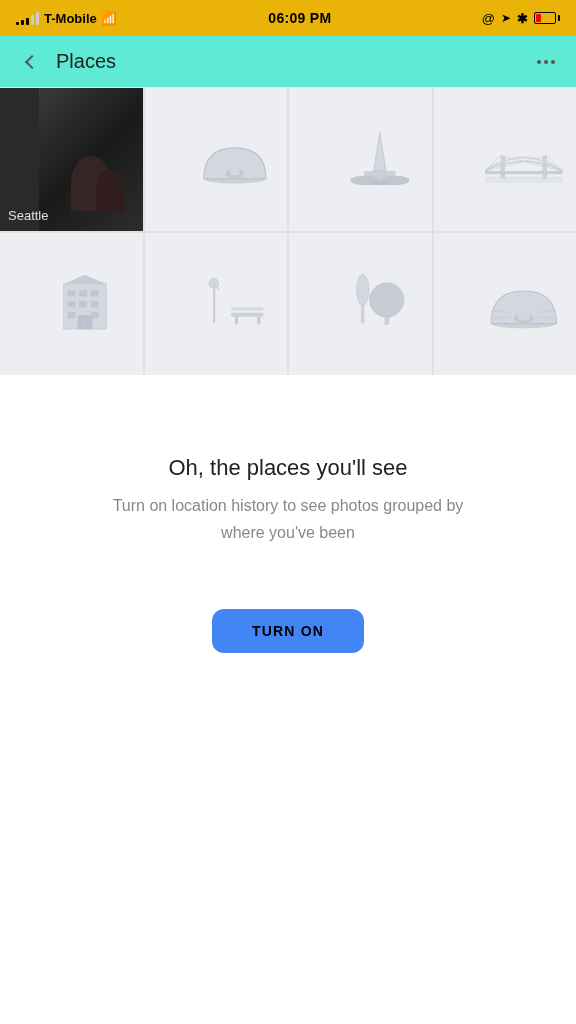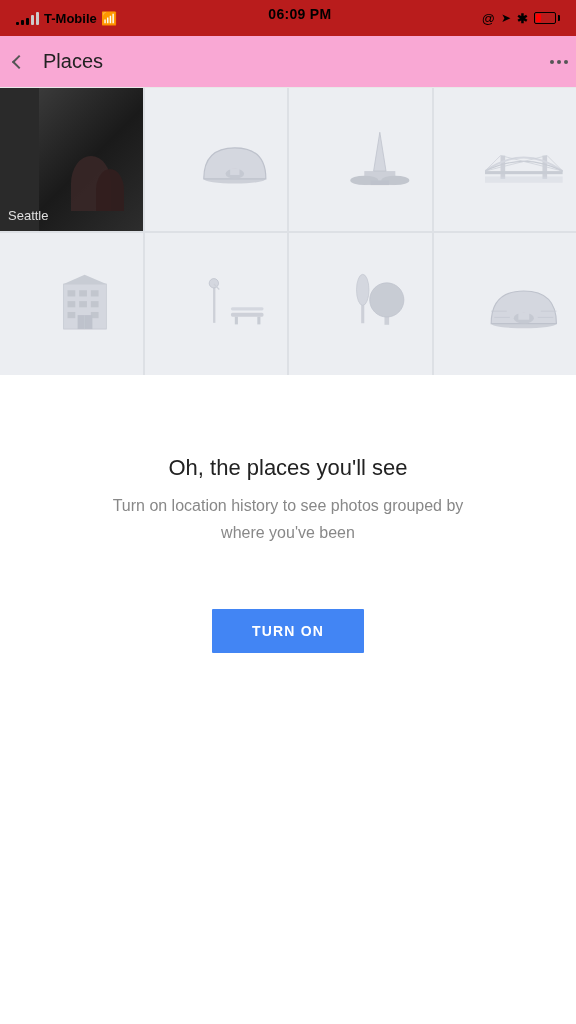--- a/index.html
+++ b/index.html
@@ -10,23 +10,24 @@
       min-height: 1024px;
       background: #ffffff;
       font-family: -apple-system, 'Helvetica Neue', Arial, sans-serif;
       overflow-x: hidden;
     }
 
     
     .status-bar {
       display: flex;
       justify-content: space-between;
+      align-items: center;
       padding: 6px 16px;
       height: 36px;
-      background: #b91c1c;
+      background: #eab308;
     }
     .status-left {
       display: flex;
       align-items: center;
       gap: 5px;
       font-size: 13px;
       font-weight: 600;
     }
     .status-center {
       font-size: 14px;
@@ -78,24 +79,24 @@
       height: 6px;
       background: #000;
       border-radius: 0 1px 1px 0;
     }
 
     
     .top-nav {
       display: flex;
       align-items: center;
       justify-content: space-between;
-      padding: 8px 1px;
+      padding: 8px 14px;
       height: 52px;
       border-bottom: 1px solid #e8e8e8;
-      background: #f9a8d4;
+      background: #5eead4;
     }
     .nav-left {
       display: flex;
       align-items: center;
       gap: 10px;
     }
     .back-btn {
       width: 32px;
       height: 32px;
       display: flex;
@@ -225,24 +226,24 @@
     }
     .cta-desc {
       font-size: 16px;
       color: #888;
       line-height: 1.7;
       max-width: 360px;
       margin-bottom: 63px;
     }
     .turn-on-btn {
       background: #4285f4;
-      color: #ffffff;
+      color: #000000;
       border: none;
       padding: 14px 40px;
-      border-radius: 1px;
+      border-radius: 12px;
       font-size: 14px;
       font-weight: 600;
       letter-spacing: 1.2px;
       cursor: pointer;
       text-transform: uppercase;
     }
   </style>
 </head>
 <body>
 

